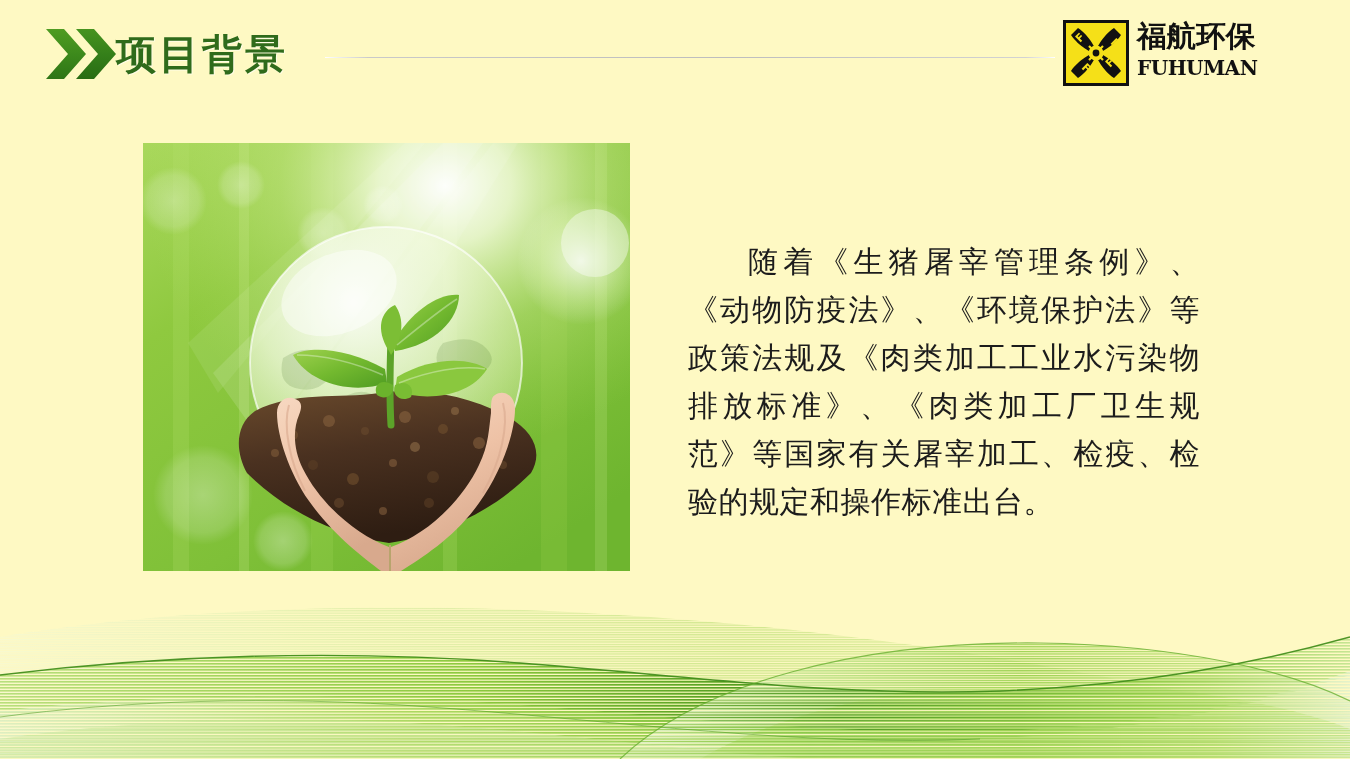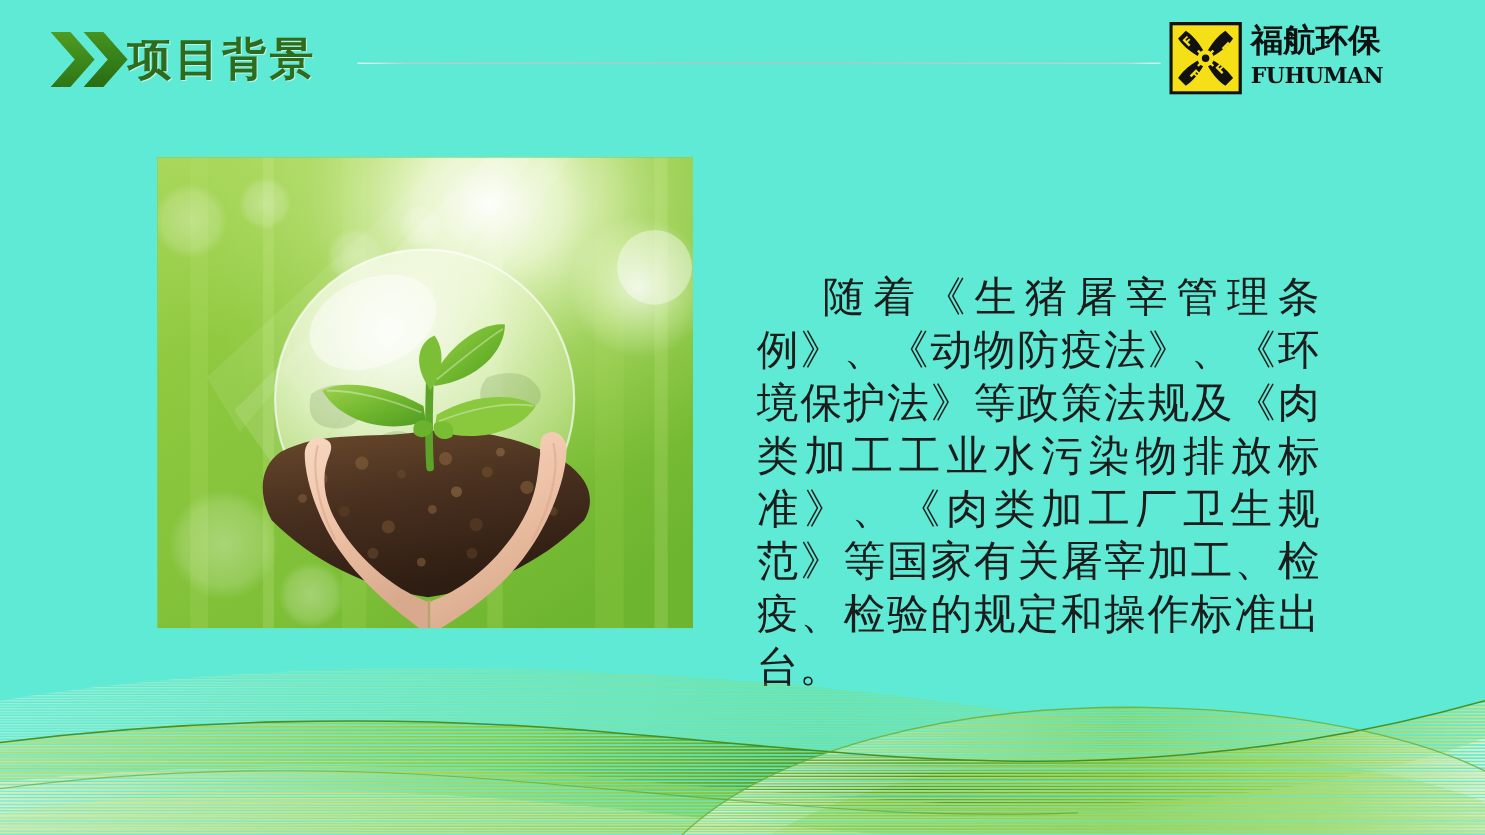--- a/index.html
+++ b/index.html
@@ -3,21 +3,21 @@
 <meta charset="utf-8">
 <title>项目背景</title>
 <style>
   html,body{margin:0;padding:0;background:#fff;}
   body{
     width:1350px;height:759px;overflow:hidden;position:relative;
     font-family:"Liberation Sans","DejaVu Sans",sans-serif;
   }
   .slide{
     position:absolute;inset:0;width:1350px;height:759px;
-    background:#5eead4;overflow:hidden;
+    background:#fef9c3;overflow:hidden;
   }
 
   
   .header{position:absolute;left:0;top:0;width:1350px;height:110px;}
 
   .chevrons{position:absolute;left:46px;top:27px;width:72px;height:54px;}
 
   .slide-title{
     position:absolute;left:116px;top:26px;
     font-family:"DejaVu Serif","Liberation Serif",serif;
@@ -51,21 +51,21 @@
   .photo{
     position:absolute;left:143px;top:143px;width:487px;height:428px;
     overflow:hidden;background:#8dc63f;
   }
   .photo svg{display:block;width:487px;height:428px;}
 
   
   .body-copy{
     position:absolute;left:688px;top:208px;width:512px;
     font-family:"DejaVu Serif","Liberation Serif",serif;
-    font-size:38px;line-height:48px;color:#1c1c1c;
+    font-size:30px;line-height:48px;color:#1c1c1c;
     text-indent:60px;text-align:justify;text-justify:inter-ideograph;
     letter-spacing:0.5px;
   }
 
   
   .ribbons{position:absolute;left:0;bottom:0;width:1350px;height:180px;}
   .ribbons svg{display:block;width:1350px;height:180px;}
 </style>
 </head>
 <body>

